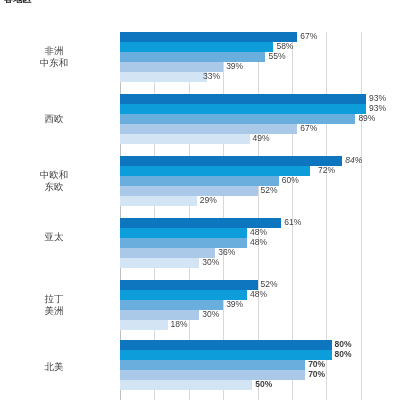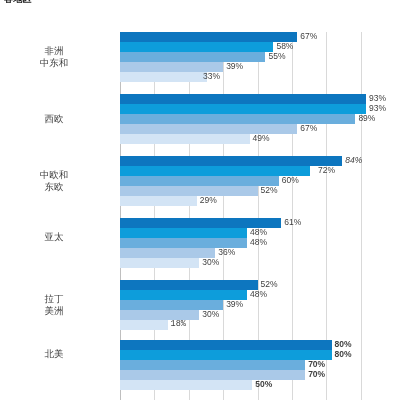--- a/index.html
+++ b/index.html
@@ -163,21 +163,21 @@
       <div class="cat-label" style="top: 81px;">
         <div>西欧</div>
       </div>
       <div class="cat-label" style="top: 199px;">
         <div>亚太</div>
       </div>
       <div class="cat-label" style="top: 261px; margin-left: 23px;">
         <div>拉丁</div>
         <div>美洲</div>
       </div>
-      <div class="cat-label" style="top: 317px; font-family: Liberation Mono, monospace;">
+      <div class="cat-label" style="top: 329px;">
         <div>北美</div>
       </div>
     </div>
 
   <div class="plot">
     <div class="gridlines">
         <div class="gridline" style="left: 0px;"></div>
         <div class="gridline" style="left: 34.385px;"></div>
         <div class="gridline" style="left: 68.77px;"></div>
         <div class="gridline" style="left: 103.155px;"></div>
@@ -288,21 +288,21 @@
           <div class="bar-row" style="top: 20px; right: 0px;">
             <div class="bar" style="width: 103.155px; background: rgb(106, 174, 221);"></div>
             <div class="bar-label" style="left: 103.155px;">39%</div>
           </div>
           <div class="bar-row" style="top: 30px; right: 0px;">
             <div class="bar" style="width: 79.35px; background: rgb(170, 201, 232);"></div>
             <div class="bar-label" style="left: 79.35px;">30%</div>
           </div>
           <div class="bar-row" style="top: 40px; right: 0px;">
             <div class="bar" style="width: 47.61px; background: rgb(211, 228, 245);"></div>
-            <div class="bar-label" style="left: 47.61px; font-family: Liberation Mono, monospace;">18%</div>
+            <div class="bar-label" style="left: 47.61px;">18%</div>
           </div>
         </div>
         <div class="group" style="top: 308px; height: 50px; font-weight: bold;">
           <div class="bar-row" style="top: 0px; right: 0px;">
             <div class="bar" style="width: 211.6px; background: rgb(13, 118, 191);"></div>
             <div class="bar-label" style="left: 211.6px;">80%</div>
           </div>
           <div class="bar-row" style="top: 10px; right: 0px;">
             <div class="bar" style="width: 211.6px; background: rgb(13, 157, 219);"></div>
             <div class="bar-label" style="left: 211.6px;">80%</div>

